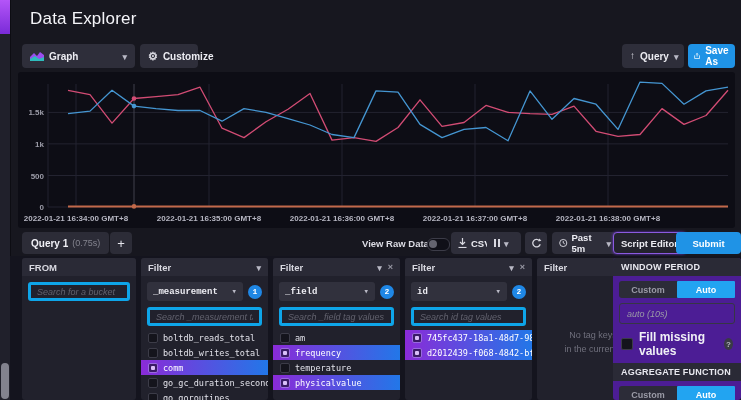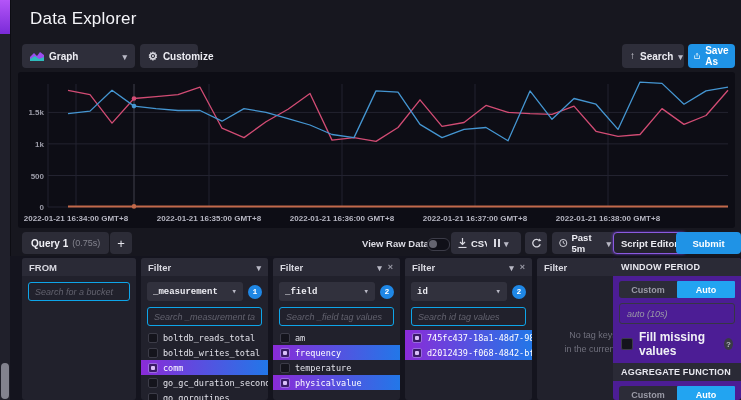--- a/index.html
+++ b/index.html
@@ -60,21 +60,21 @@
   .btn-script{left:603px;width:73px;background:#23232d;border:1px solid #8a5ae0;box-shadow:0 0 3px #6a35c8;justify-content:center;padding:1px 4px;}
   .btn-submit{left:666px;width:65px;background:#1f93e6;color:#fff;justify-content:center;}
 
   
   .builder{position:absolute;left:10px;top:256px;width:731px;height:144px;background:#14141e;}
   .card{position:absolute;top:2px;bottom:0;background:#21212c;border-radius:3px;display:flex;flex-direction:column;overflow:hidden;}
   .card-header{height:18px;min-height:18px;background:#2a2a36;display:flex;align-items:center;gap:6px;
                padding:0 7px;font-size:9.5px;font-weight:bold;color:#d9d9e1;}
   .card-header .caret{margin-left:auto;cursor:pointer;}
   .close-ic{font-size:9px;color:#9a9aa6;cursor:pointer;}
-  .search{margin:6px 6px 0 6px;height:19px;min-height:19px;border:1px solid #0ea5e9;border-radius:3px;background:transparent;
+  .search{margin:6px 6px 0 6px;height:19px;min-height:19px;border:3px solid #0ea5e9;border-radius:3px;background:transparent;
           color:#d0d0da;font-size:9px;padding:0 6px;font-family:"Liberation Sans",sans-serif;box-sizing:border-box;}
   .search::placeholder{color:#62626e;font-style:italic;}
   .ddrow{display:flex;align-items:center;gap:5px;margin:6px 6px 0 6px;font-family:Liberation Mono, monospace;}
   .dd{flex:1;height:19px;background:#31313d;border-radius:3px;padding:0 6px;display:flex;align-items:center;
       font-size:9px;font-weight:bold;color:#ececf2;cursor:pointer;}
   .dd .caret{margin-left:auto;}
   .badge{width:14px;height:14px;min-width:14px;border-radius:50%;background:#1f87e5;color:#fff;font-size:8px;font-weight:bold;
          display:flex;align-items:center;justify-content:center;}
   .list{flex:1;overflow:hidden;padding-top:4px;}
   .item{height:15px;display:flex;align-items:center;gap:5px;padding:0 7px;white-space:nowrap;
@@ -126,21 +126,21 @@
     </svg>
     <span>Graph</span>
     <span class="caret"></span>
   </div>
   <div class="tbtn btn-customize">
     <span class="gear-ic">⚙</span>
     <span>Customize</span>
   </div>
   <div class="tbtn dd-local">
     <span class="uparrow-ic">↑</span>
-    <span>Search</span>
+    <span>Query</span>
     <span class="caret"></span>
   </div>
   <div class="tbtn blue btn-saveas">
     <svg width="10" height="10" viewBox="0 0 10 10">
       <path d="M1 4v5h8V4" fill="none" stroke="#fff" stroke-width="1.2"></path>
       <path d="M5 6V1M3 2.6 5 .8l2 1.8" fill="none" stroke="#fff" stroke-width="1.2"></path>
     </svg>
     <span>Save As</span>
   </div>
 

